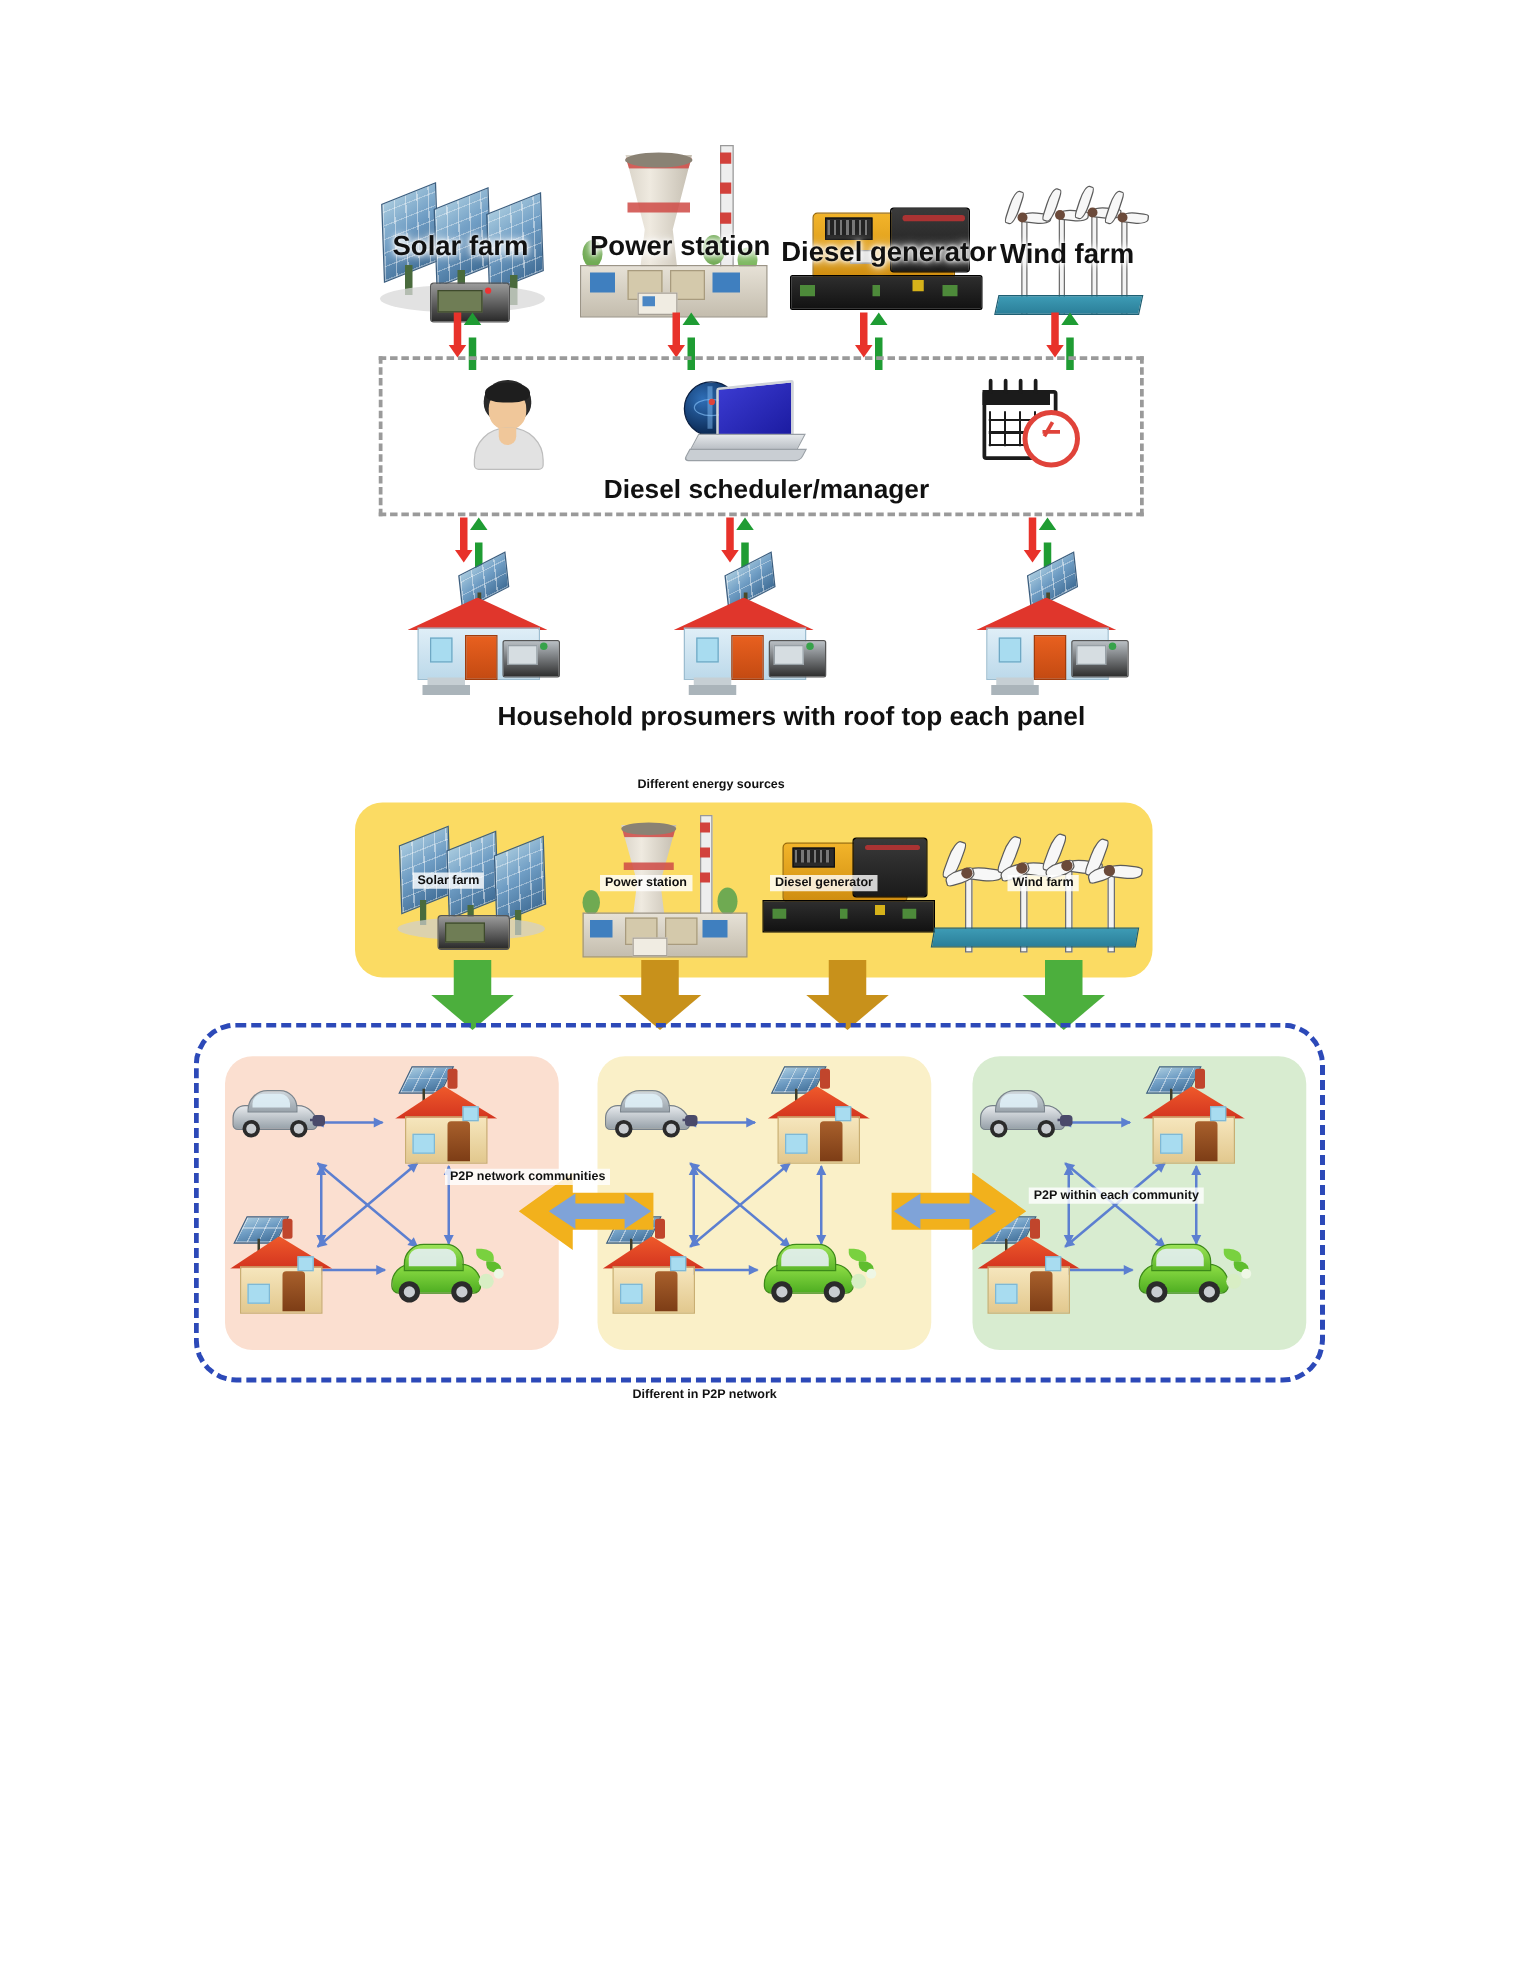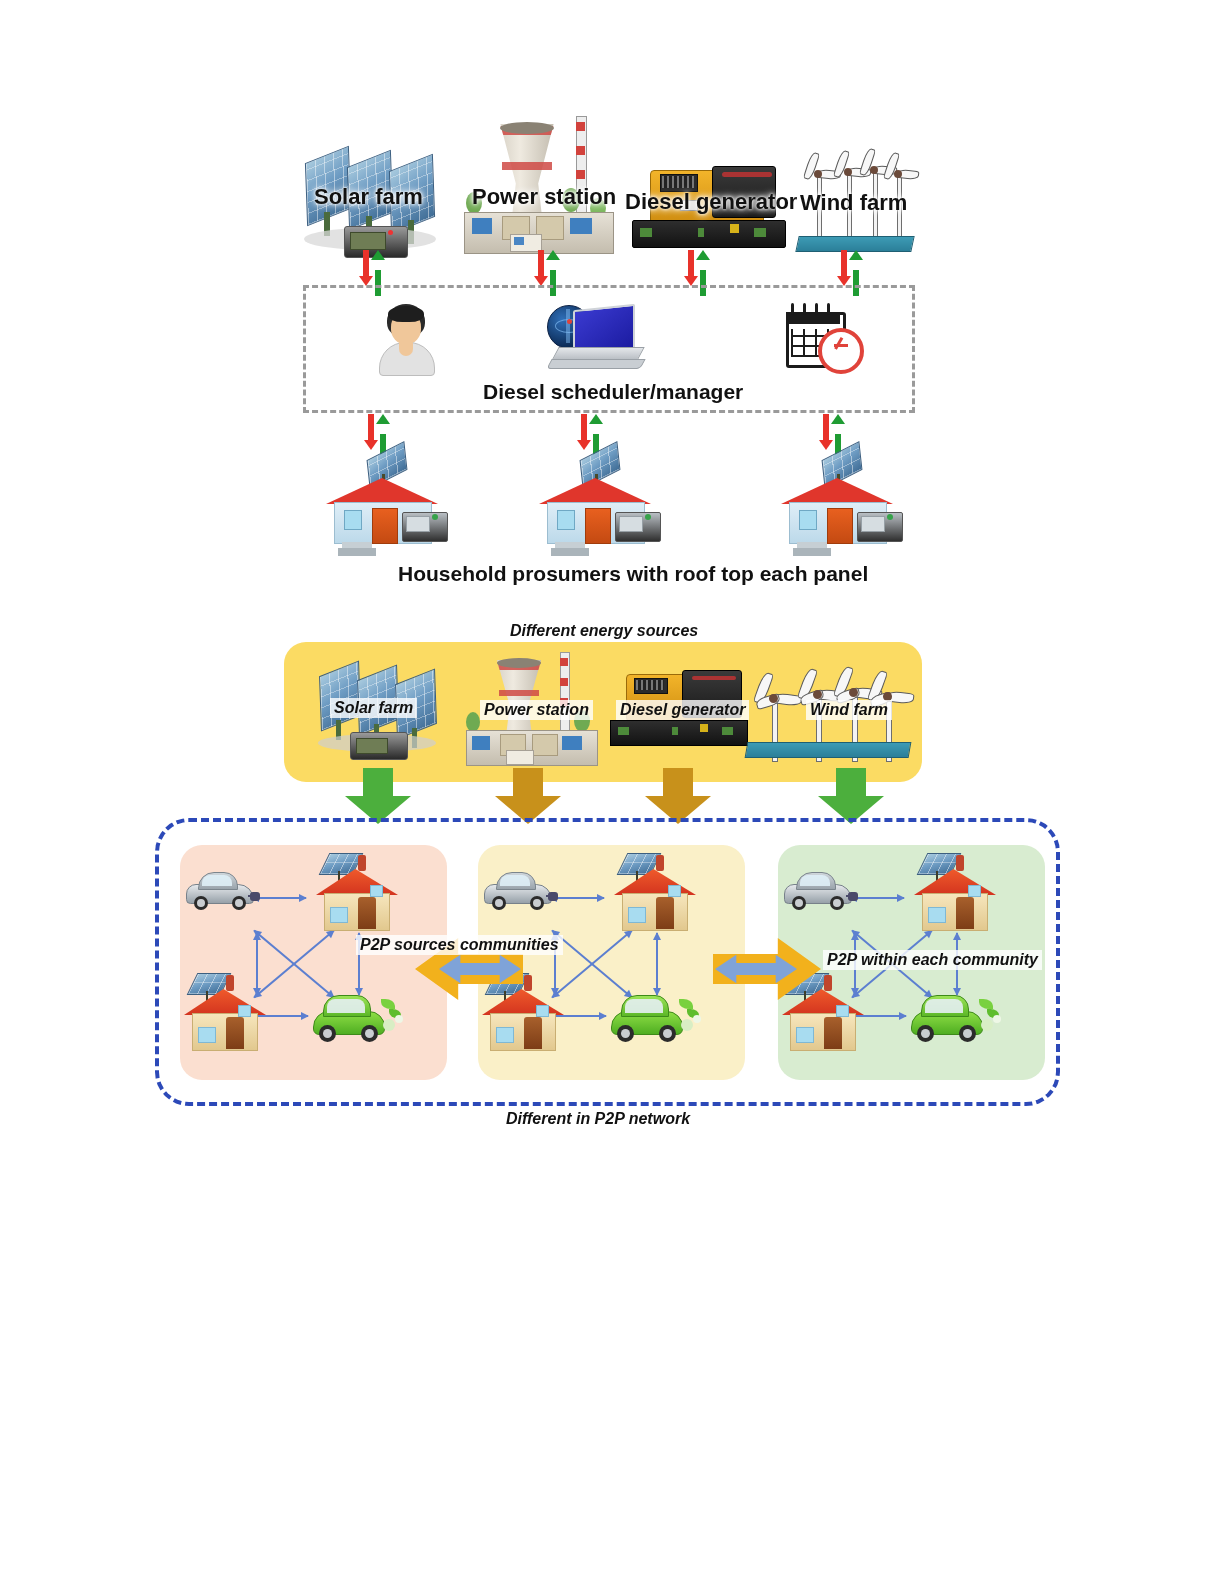--- a/index.html
+++ b/index.html
@@ -2,21 +2,21 @@
 <html><head>
 <meta charset="utf-8">
 <style>
   html,body{margin:0;padding:0;background:#ffffff;}
   body{width:1225px;height:1585px;position:relative;
        font-family:"Liberation Sans",sans-serif;overflow:hidden;}
   .abs{position:absolute;}
   
   .lbl{font-weight:bold;color:#111;white-space:nowrap;}
   .lbl-top{font-size:22px;text-shadow:0 0 3px #fff,0 0 6px #fff,0 0 9px #fff;}
-  .lbl-sm{font-size:16px;font-style:italic;}
+  .lbl-sm{font-size:10px;}
   .lbl-box{background:rgba(255,255,255,.80);padding:1px 4px;}
   
   .pair{width:26px;height:40px;}
   .ar{position:absolute;width:6px;top:0;}
   .ar i{display:block;width:6px;height:26px;}
   .ar b{display:block;width:0;height:0;border-left:7px solid transparent;border-right:7px solid transparent;margin-left:-4px;}
   .ar.red{left:3px;}
   .ar.red i{background:#e8322a;}
   .ar.red b{border-top:10px solid #e8322a;}
   .ar.grn{left:15px;}
@@ -583,21 +583,21 @@
     <div class="abs" style="left:82px;top:22px;width:8px;height:8px;border-radius:50%;background:#eef7e6;"></div>
   </div>
 </div>
 
 <div class="abs gold-left" style="left:415px;top:938px;width:108px;height:62px;">
   <div class="abs" style="left:0;top:0;width:108px;height:62px;background:#f2b11c;
        clip-path:polygon(0 50%,40% 0,40% 26%,100% 26%,100% 74%,40% 74%,40% 100%);"></div>
   <div class="abs" style="left:24px;top:14px;width:82px;height:34px;background:#7fa3d8;
        clip-path:polygon(0 50%,26% 8%,26% 32%,74% 32%,74% 8%,100% 50%,74% 92%,74% 68%,26% 68%,26% 92%);"></div>
 </div>
-<div class="abs lbl lbl-sm lbl-box" style="left:356px;top:935px;">P2P sources communities</div>
+<div class="abs lbl lbl-sm lbl-box" style="left:356px;top:935px;">P2P network communities</div>
 
 <div class="abs gold-right" style="left:713px;top:938px;width:108px;height:62px;">
   <div class="abs" style="left:0;top:0;width:108px;height:62px;background:#f2b11c;
        clip-path:polygon(100% 50%,60% 0,60% 26%,0 26%,0 74%,60% 74%,60% 100%);"></div>
   <div class="abs" style="left:2px;top:14px;width:82px;height:34px;background:#7fa3d8;
        clip-path:polygon(0 50%,26% 8%,26% 32%,74% 32%,74% 8%,100% 50%,74% 92%,74% 68%,26% 68%,26% 92%);"></div>
 </div>
 <div class="abs lbl lbl-sm lbl-box" style="left:823px;top:950px;">P2P within each community</div>
 
 <div class="abs lbl lbl-sm" style="left:506px;top:1110px;">Different in P2P network</div>

